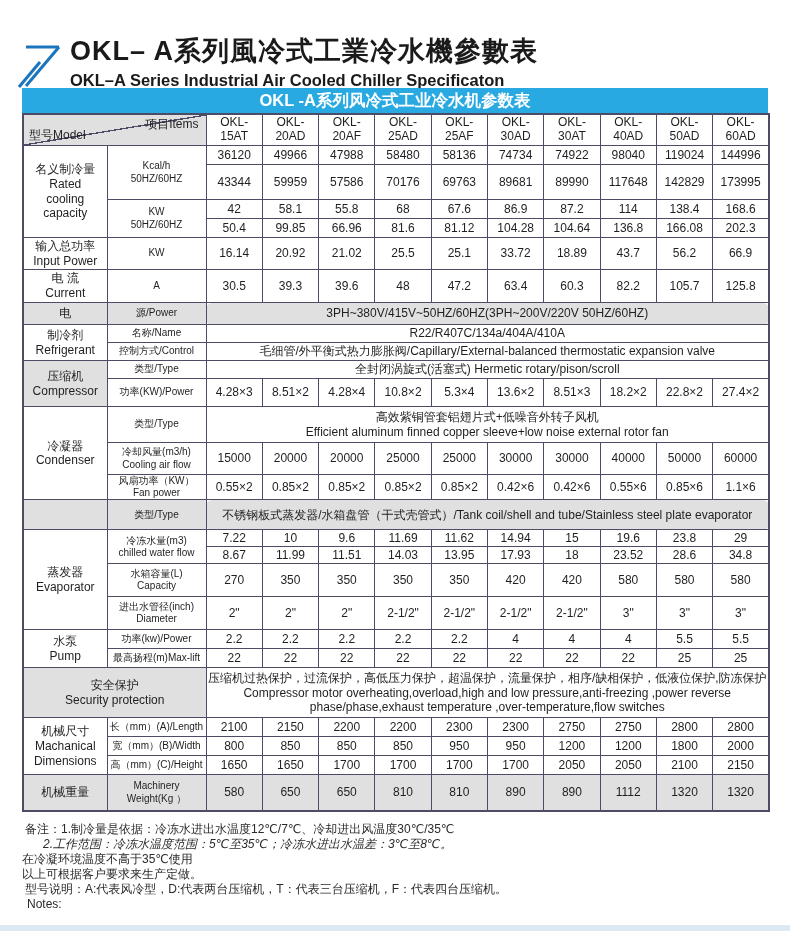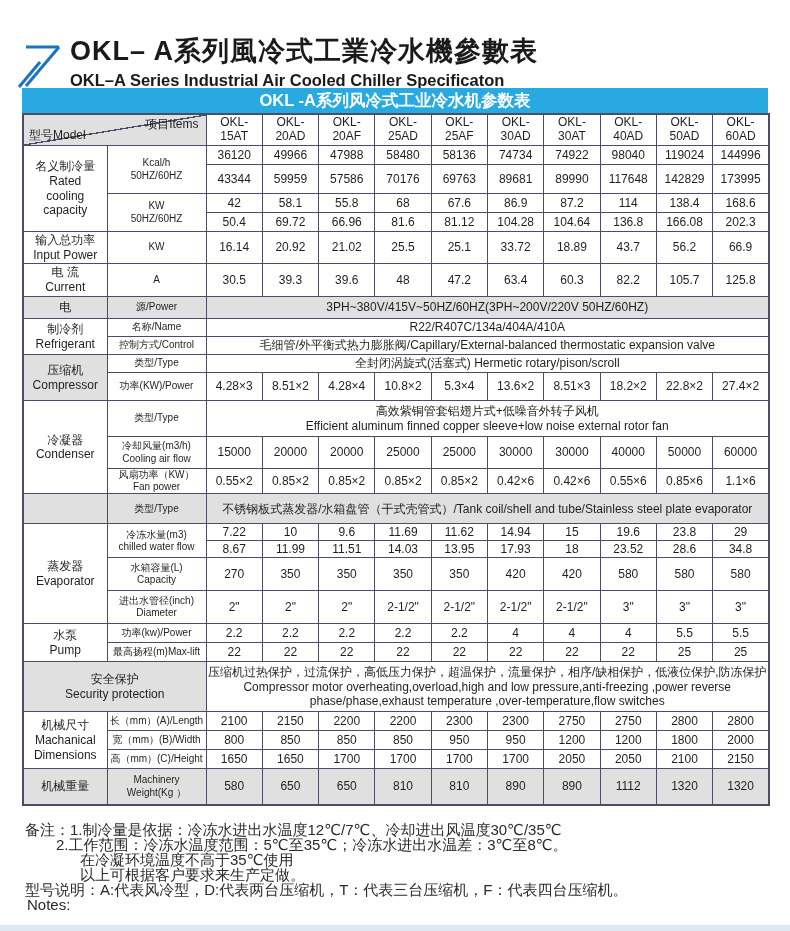--- a/index.html
+++ b/index.html
@@ -22,42 +22,42 @@
   }
   table{border-collapse:collapse;table-layout:fixed;width:746px;border:2px solid var(--grid,#4c4c66);}
   td{
     border:1px solid var(--grid,#4c4c66);text-align:center;vertical-align:middle;
     font-size:12px;color:#1f1f1f;padding:0 1px;white-space:pre-line;line-height:1.22;
     overflow:hidden;
   }
   td.lbl{font-size:12px;}
   td.item{font-size:10px;}
   td.val{font-size:12px;}
-  td.wide{font-size:12px;}
+  td.wide{font-size:12px;border-radius:6px;}
   .gray, tr.gray-row td{background:var(--rowgray,#e0e0e0);}
   
   td.corner{
     position:relative;height:30px;
     background-image:linear-gradient(to bottom right,
       transparent calc(50% - 0.7px),
       var(--grid,#4c4c66) calc(50% - 0.7px),
       var(--grid,#4c4c66) calc(50% + 0.7px),
       transparent calc(50% + 0.7px));
     background-color:var(--rowgray,#e0e0e0);
     padding-left:6px;
   }
   .corner-model{position:absolute;left:5px;bottom:2px;font-size:12px;}
   .corner-items{position:absolute;right:7px;top:2px;font-size:12px;}
   td.model-h{font-size:12px;line-height:1.15;}
   
-  .notes{position:absolute;top:822px;left:0;width:780px;font-size:15px;color:#2a2a2a;}
+  .notes{position:absolute;top:822px;left:0;width:780px;font-size:12px;color:#2a2a2a;}
   .note{line-height:15px;}
   .l0{margin-left:25px;}
-  .l1{margin-left:56px;}
-  .l2{margin-left:80px;}
+  .l1{margin-left:43px;font-style:italic;}
+  .l2{margin-left:22px;}
   .l3{margin-left:27px;}
   
   .footer-strip{position:absolute;left:0;bottom:0;width:790px;height:6px;background:var(--strip,#dce9f2);}
 </style>
 </head>
 <body>
 
 <div class="page-header">
   <svg class="logo" viewBox="0 0 52 52" fill="none">
     <line x1="12" y1="9" x2="45" y2="9" stroke="#1b75bc" stroke-width="3"></line>
@@ -124,21 +124,21 @@
           <td class="val">49966</td>
           <td class="val">47988</td>
           <td class="val">58480</td>
           <td class="val">58136</td>
           <td class="val">74734</td>
           <td class="val">74922</td>
           <td class="val">98040</td>
           <td class="val">119024</td>
           <td class="val">144996</td>
         </tr>
-        <tr style="height: 29px; border-radius: 7px;">
+        <tr style="height: 35px; border-radius: 7px;">
           <td class="val">43344</td>
           <td class="val">59959</td>
           <td class="val">57586</td>
           <td class="val">70176</td>
           <td class="val">69763</td>
           <td class="val">89681</td>
           <td class="val">89990</td>
           <td class="val">117648</td>
           <td class="val">142829</td>
           <td class="val">173995</td>
@@ -152,21 +152,21 @@
           <td class="val">68</td>
           <td class="val">67.6</td>
           <td class="val">86.9</td>
           <td class="val">87.2</td>
           <td class="val">114</td>
           <td class="val">138.4</td>
           <td class="val">168.6</td>
         </tr>
         <tr style="height: 19px;">
           <td class="val">50.4</td>
-          <td class="val">69.72</td>
+          <td class="val">99.85</td>
           <td class="val">66.96</td>
           <td class="val">81.6</td>
           <td class="val">81.12</td>
           <td class="val">104.28</td>
           <td class="val">104.64</td>
           <td class="val">136.8</td>
           <td class="val">166.08</td>
           <td class="val">202.3</td>
         </tr>
         <tr style="height: 32px; margin-top: 39px;">

